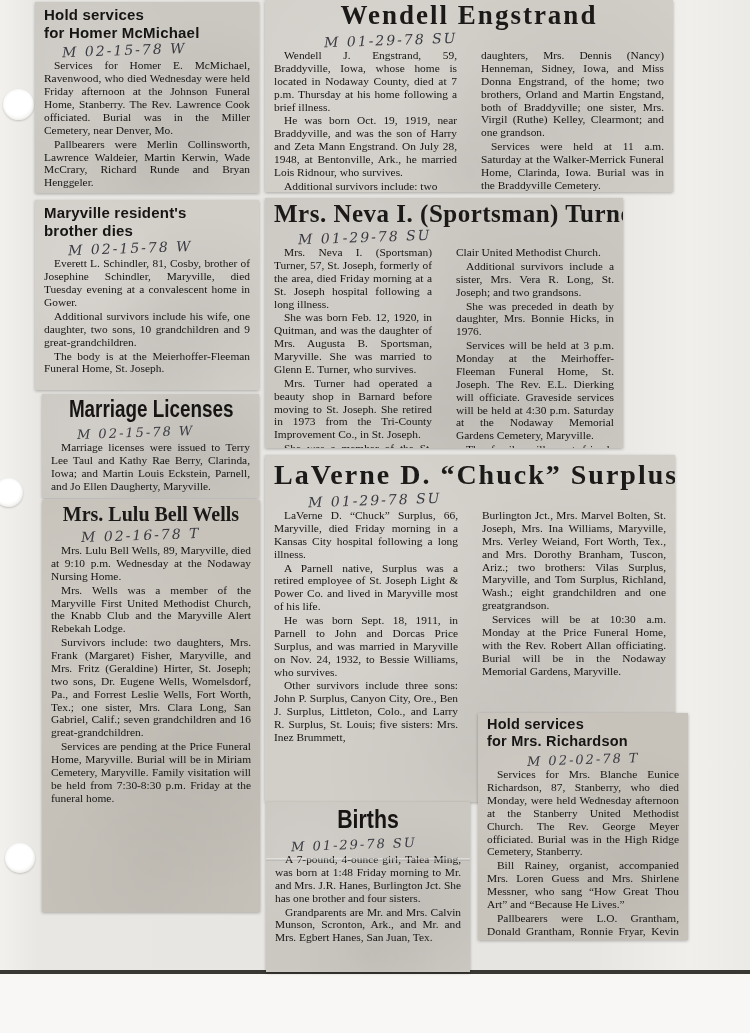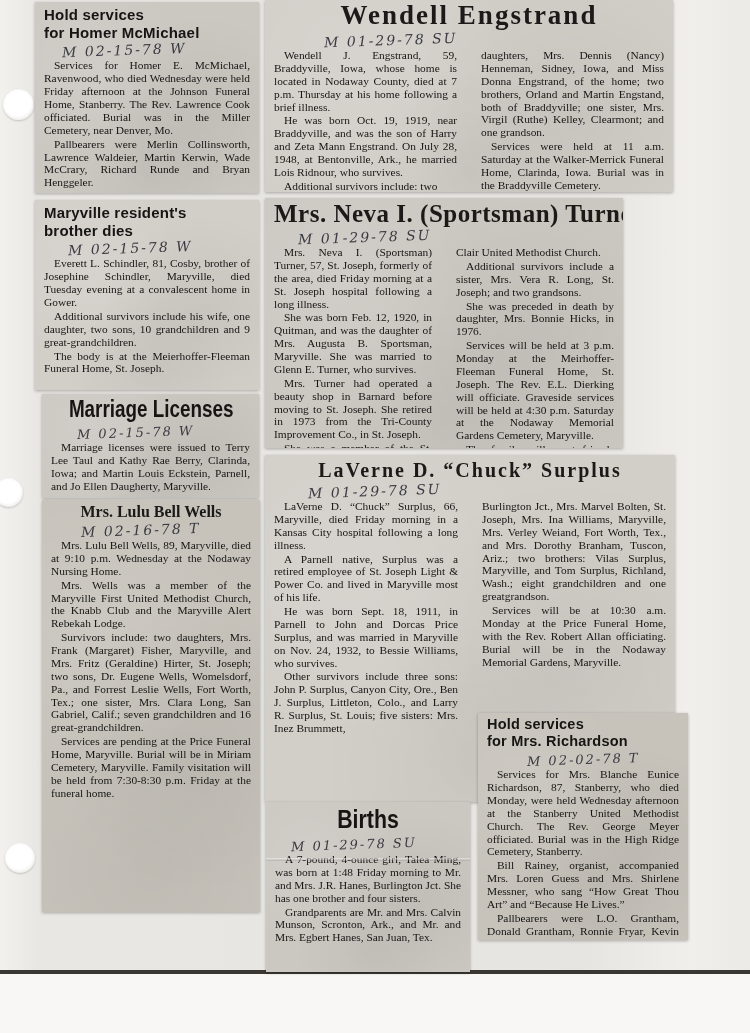--- a/index.html
+++ b/index.html
@@ -103,21 +103,21 @@
     <p class="body">The body is at the Meierhoffer-Fleeman Funeral Home, St. Joseph.</p>
   </div>
 
   <div class="clip" style="left:42px; top:394px; width:217px; height:104px; padding-top:2px;">
     <div class="h-condensed" style="font-size:23px;">Marriage Licenses</div>
     <span class="hw" style="margin-left:26px; font-size:13px;">M 02-15-78 W</span>
     <p class="body">Marriage licenses were issued to Terry Lee Taul and Kathy Rae Berry, Clarinda, Iowa; and Martin Louis Eckstein, Parnell, and Jo Ellen Daugherty, Maryville.</p>
   </div>
 
   <div class="clip dark" style="left:42px; top:500px; width:218px; height:412px; padding-top:3px;">
-    <div class="h-serif-big" style="font-size:16px;">Mrs. Lulu Bell Wells</div>
+    <div class="h-serif-big" style="font-size:20px;">Mrs. Lulu Bell Wells</div>
     <span class="hw" style="margin-left:30px;">M 02-16-78 T</span>
     <p class="body">Mrs. Lulu Bell Wells, 89, Maryville, died at 9:10 p.m. Wednesday at the Nodaway Nursing Home.</p>
     <p class="body">Mrs. Wells was a member of the Maryville First United Methodist Church, the Knabb Club and the Maryville Alert Rebekah Lodge.</p>
     <p class="body">Survivors include: two daughters, Mrs. Frank (Margaret) Fisher, Maryville, and Mrs. Fritz (Geraldine) Hirter, St. Joseph; two sons, Dr. Eugene Wells, Womelsdorf, Pa., and Forrest Leslie Wells, Fort Worth, Tex.; one sister, Mrs. Clara Long, San Gabriel, Calif.; seven grandchildren and 16 great-grandchildren.</p>
     <p class="body">Services are pending at the Price Funeral Home, Maryville. Burial will be in Miriam Cemetery, Maryville. Family visitation will be held from 7:30-8:30 p.m. Friday at the funeral home.</p>
   </div>
 
   <div class="clip light" style="left:265px; top:0; width:408px; height:192px; padding-top:0;">
     <div class="h-serif-big" style="font-size:27px; letter-spacing:2px;">Wendell Engstrand</div>
     <span class="hw" style="margin-left:50px; margin-top:-2px;">M 01-29-78 SU</span>
@@ -148,21 +148,21 @@
         <p class="body" style="text-indent:0;">Clair United Methodist Church.</p>
         <p class="body">Additional survivors include a sister, Mrs. Vera R. Long, St. Joseph; and two grandsons.</p>
         <p class="body">She was preceded in death by daughter, Mrs. Bonnie Hicks, in 1976.</p>
         <p class="body">Services will be held at 3 p.m. Monday at the Meirhoffer-Fleeman Funeral Home, St. Joseph. The Rev. E.L. Dierking will officiate. Graveside services will be held at 4:30 p.m. Saturday at the Nodaway Memorial Gardens Cemetery, Maryville.</p>
         <p class="body">The family will meet friends from 7-9 p.m. today at the funeral home.</p>
       </div>
     </div>
   </div>
 
   <div class="clip light" style="left:265px; top:455px; width:410px; height:347px; padding-top:4px;">
-    <div class="h-serif-big" style="font-size:20px; letter-spacing:2px;">LaVerne D. “Chuck” Surplus</div>
+    <div class="h-serif-big" style="font-size:28px; letter-spacing:2px;">LaVerne D. “Chuck” Surplus</div>
     <span class="hw" style="margin-left:34px;">M 01-29-78 SU</span>
     <div class="cols">
       <div class="col">
         <p class="body">LaVerne D. “Chuck” Surplus, 66, Maryville, died Friday morning in a Kansas City hospital following a long illness.</p>
         <p class="body">A Parnell native, Surplus was a retired employee of St. Joseph Light &amp; Power Co. and lived in Maryville most of his life.</p>
         <p class="body">He was born Sept. 18, 1911, in Parnell to John and Dorcas Price Surplus, and was married in Maryville on Nov. 24, 1932, to Bessie Williams, who survives.</p>
         <p class="body">Other survivors include three sons: John P. Surplus, Canyon City, Ore., Ben J. Surplus, Littleton, Colo., and Larry R. Surplus, St. Louis; five sisters: Mrs. Inez Brummett,</p>
       </div>
       <div class="col">
         <p class="body" style="text-indent:0;">Burlington Jct., Mrs. Marvel Bolten, St. Joseph, Mrs. Ina Williams, Maryville, Mrs. Verley Weiand, Fort Worth, Tex., and Mrs. Dorothy Branham, Tuscon, Ariz.; two brothers: Vilas Surplus, Maryville, and Tom Surplus, Richland, Wash.; eight grandchildren and one greatgrandson.</p>

